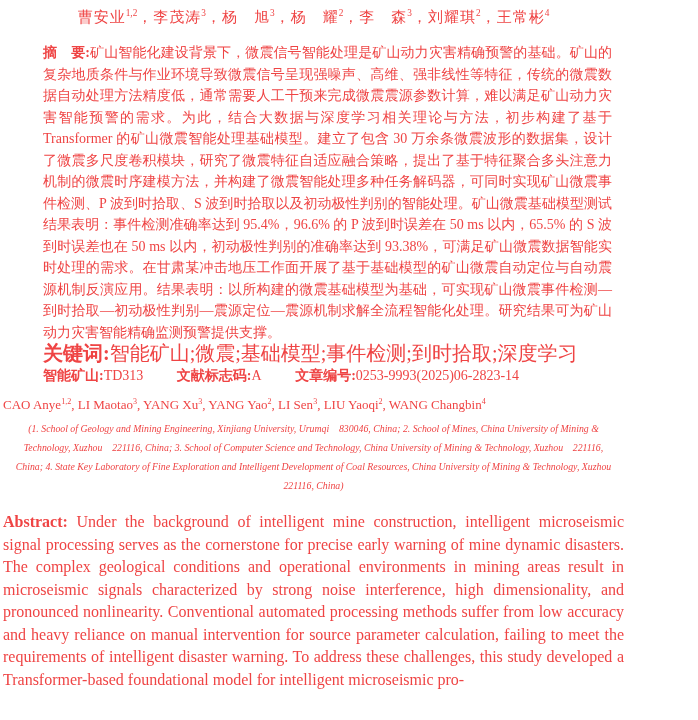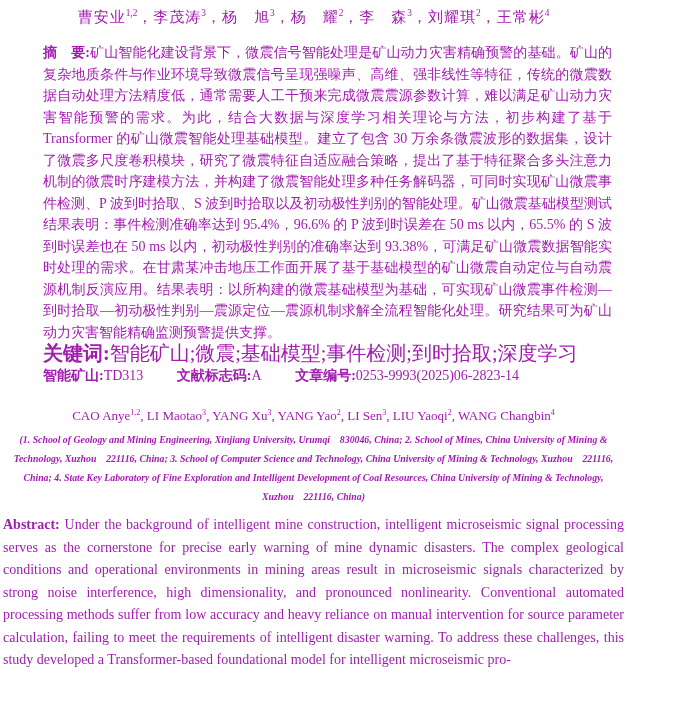--- a/index.html
+++ b/index.html
@@ -1,21 +1,21 @@
 <!DOCTYPE html>
 <html><head>
 <meta charset="utf-8">
 <style>
   html,body{margin:0;padding:0;background:#ffffff;}
   .page{
     position:relative;
     width:627px;height:720px;
     background:#ffffff;
     overflow:hidden;
-    color:#a21caf;
+    color:#ef4444;
     font-family:"Liberation Serif","DejaVu Serif",serif;
     box-sizing:border-box;
     padding:0 3px;
   }
   sup{font-size:62%;line-height:0;vertical-align:super;letter-spacing:0;}
   p{margin:0;}
 
   
   .authors-cn{
     padding-top:7px;
@@ -55,37 +55,35 @@
   
   .title-en{
     margin:16px auto 0;
     max-width:650px;
     text-align:center;
     font-weight:700;
     font-size:17px;
     line-height:33px;
   }
   .authors-en{
-    margin-top:21px;
-    text-align:center;
+    margin-top:10px;
     font-size:13px;
     line-height:18px;
   }
   .affil-en{
     margin-top:5px;
     padding:0 6px;
     text-align:center;
     font-style:italic;
     font-size:9.8px;
     line-height:19px;
-    font-weight:bold;
   }
   .abstract-en{
-    margin-top:8px;
-    font-size:14px;
+    margin-top:16px;
+    font-size:16px;
     line-height:22.5px;
     text-align:justify;
   }
   .abstract-en b{font-weight:700;font-style:normal;}
 </style>
 </head>
 <body>
 
 <div class="page">
 

